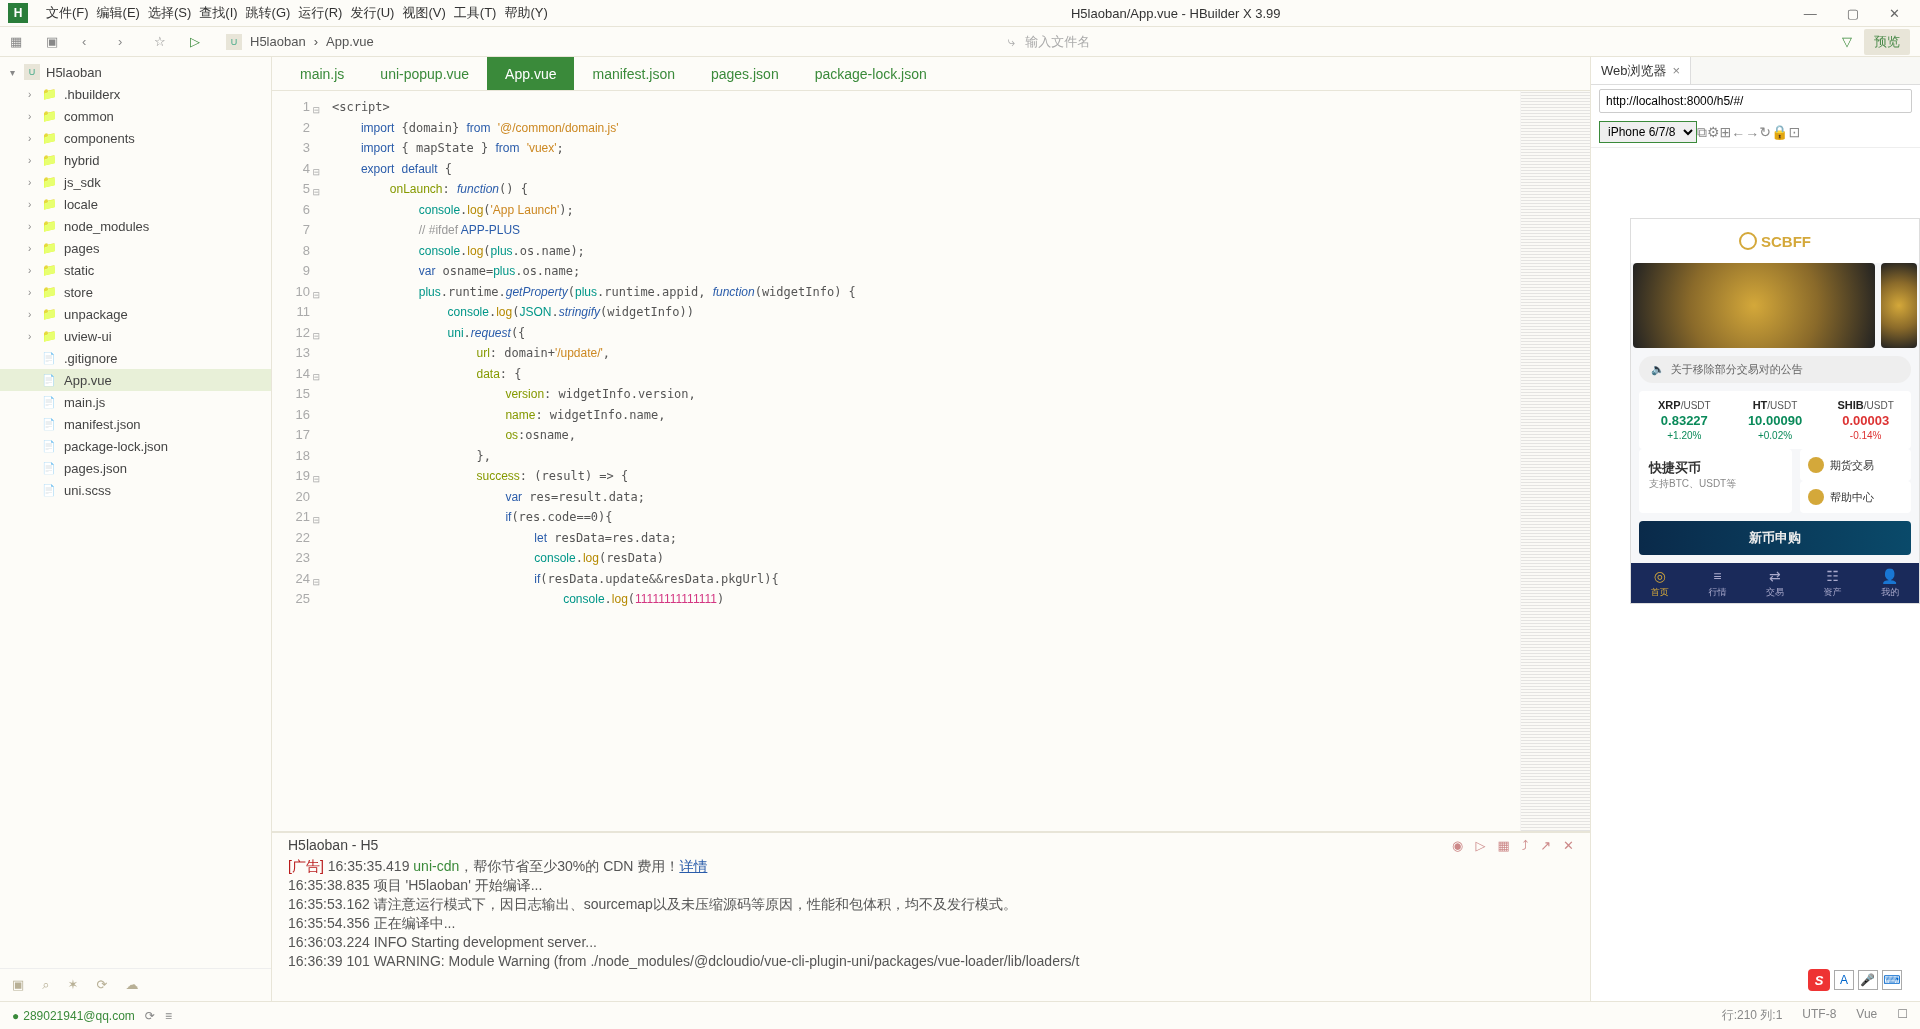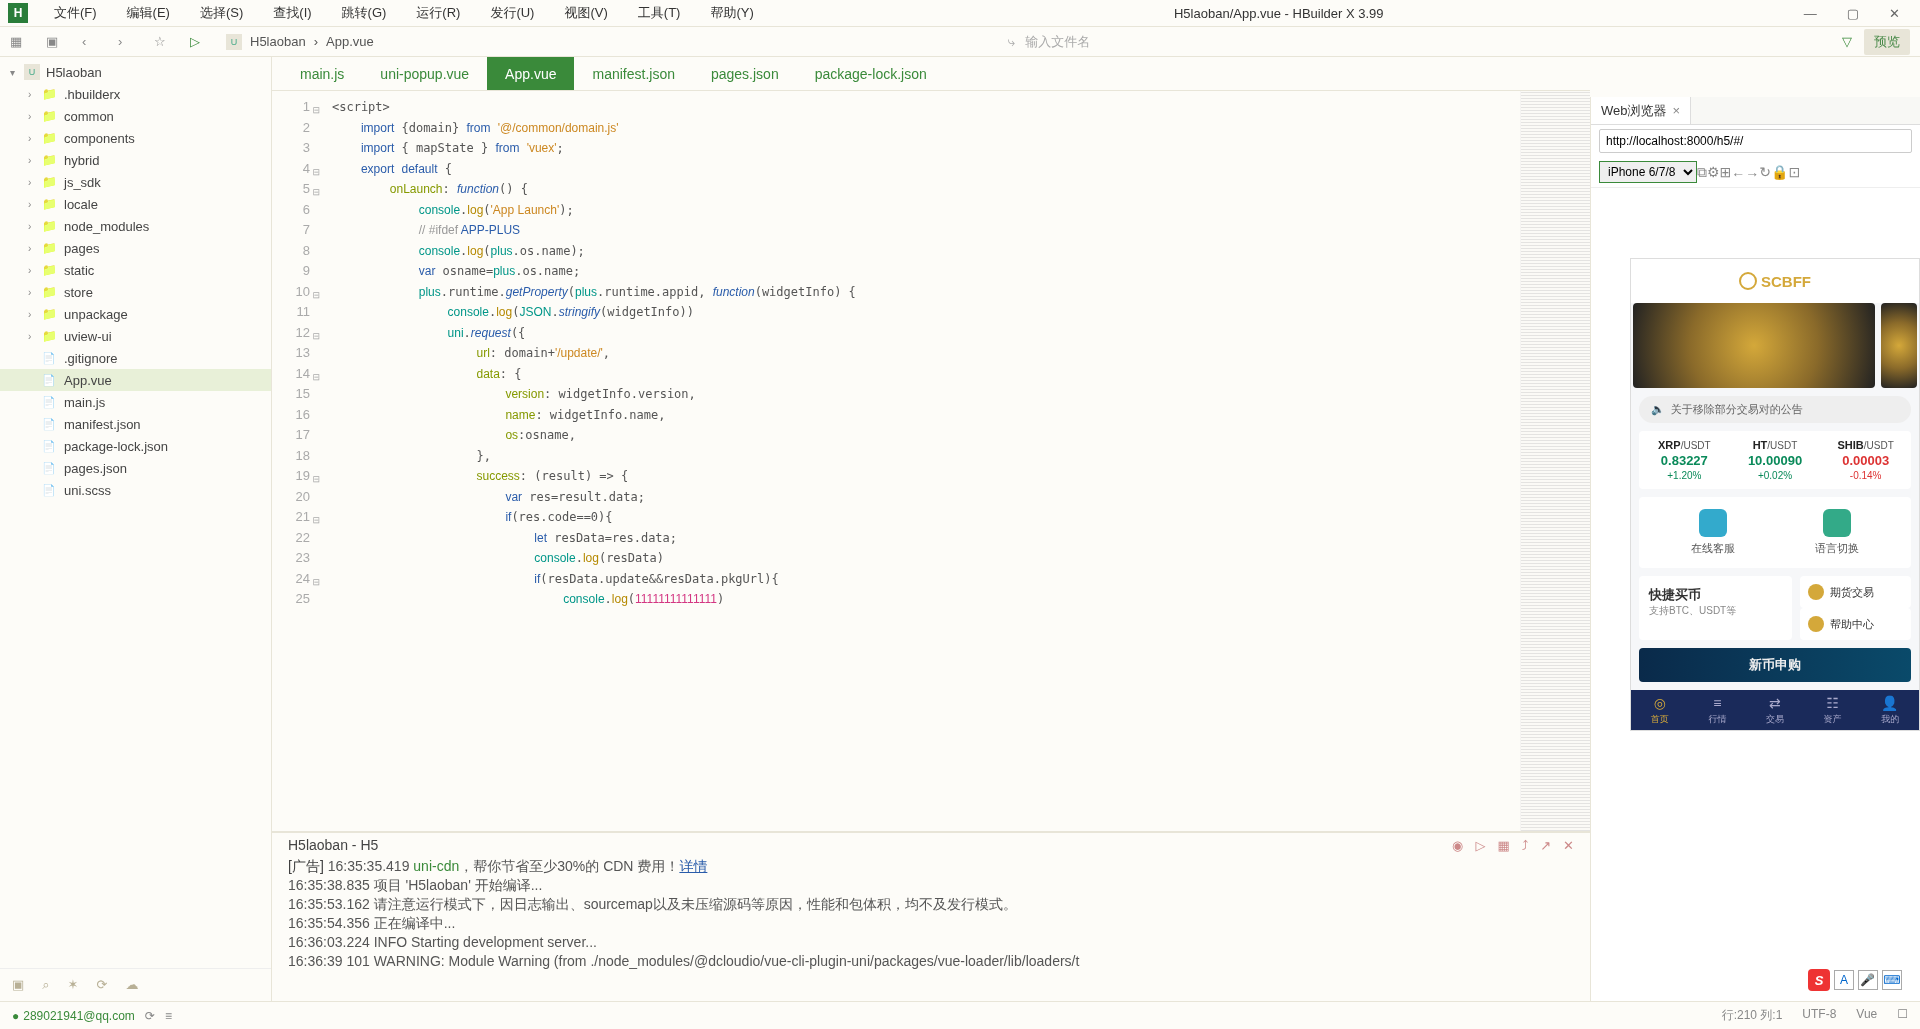--- a/index.html
+++ b/index.html
@@ -1,21 +1,21 @@
 <!DOCTYPE html>
 <html><head>
 <meta charset="utf-8">
 <style>
 * { margin:0; padding:0; box-sizing:border-box; font-family:"Microsoft YaHei", Arial, sans-serif; }
 body { width:1920px; height:1029px; background:#fdfcf8; overflow:hidden; font-size:13px; color:#333; }
 
 
 .titlebar { height:27px; background:#fdfcf8; display:flex; align-items:center; border-bottom:1px solid #e8e5d8; }
 .titlebar .logo { width:20px; height:20px; background:#2a7d3a; color:#fff; margin:0 8px; display:flex; align-items:center; justify-content:center; font-weight:bold; font-size:12px; }
-.titlebar .menus { display:flex; gap:30px; margin-left:18px;align-items:center; }
+.titlebar .menus { display:flex; gap:8px; margin-left:10px;align-items:center; }
 .titlebar .menus span { cursor:pointer; font-size:13px; }
 .titlebar .wintitle { flex:1; text-align:center; font-size:13px; }
 .titlebar .winbtns { display:flex; gap:30px; margin-right:20px; color:#666; }
 .titlebar .winbtns span { cursor:pointer; }
 
 
 .toolbar { height:30px; display:flex; align-items:center; padding:0 10px; border-bottom:1px solid #e8e5d8; gap:20px; color:#888; }
 .toolbar .icon { width:16px; cursor:pointer; }
 .toolbar .crumb { display:flex; align-items:center; gap:8px; font-size:13px; }
 .toolbar .crumb .vue-icon { width:16px; height:16px; background:#e8e5d8; display:flex; align-items:center; justify-content:center; font-size:9px; color:#4a8; }
@@ -62,33 +62,33 @@
 .num { color:#d33682; }
 .imp { color:#009688; }
 .minimap { width:70px; background:#fafaf5; border-left:1px solid #eee; opacity:.5; background-image:repeating-linear-gradient(0deg,#ccc 0,#ccc 1px,transparent 1px,transparent 3px); }
 
 
 .console { border-top:2px solid #e8e5d8; background:#fdfcf8; height:170px; display:flex; flex-direction:column; }
 .console-head { display:flex; align-items:center; padding:4px 16px; justify-content:space-between; }
 .console-head .title { font-size:14px; color:#444; }
 .console-head .btns { display:flex; gap:12px; color:#c88; }
 .console-body { flex:1; overflow:auto; padding:0 16px; font-family:Consolas,monospace; font-size:14px; line-height:19px; color:#555; }
-.console-body .ad { color:#404040; }
+.console-body .ad { color:#b91c1c; }
 .console-body .link { color:#2a5caa; text-decoration:underline; }
 .console-body .green { color:#3a8a3a; }
 
 
 .statusbar { height:28px; background:#fdfcf8; border-top:1px solid #e8e5d8; display:flex; align-items:center; padding:0 12px; font-size:12px; color:#888; justify-content:space-between; }
 .statusbar .left { display:flex; align-items:center; gap:10px; }
 .statusbar .user { color:#3a8a3a; display:flex; align-items:center; gap:4px; }
 .statusbar .user::before { content:"●"; color:#3a8a3a; }
 .statusbar .right { display:flex; gap:20px;margin-left:20px; }
 
 
-.preview-panel { width:330px; border-left:1px solid #e8e5d8; display:flex; flex-direction:column; background:#fff;margin-top:40px; }
+.preview-panel { width:330px; border-left:1px solid #e8e5d8; display:flex; flex-direction:column; background:#fff; }
 .preview-tab { display:flex; height:28px; align-items:center; border-bottom:1px solid #ddd; background:#f8f8f5; }
 .preview-tab .tabx { padding:0 10px; height:100%; display:flex; align-items:center; background:#fff; border-right:1px solid #ddd; font-size:13px; }
 .preview-tab .close { margin-left:6px; color:#888; cursor:pointer; }
 .preview-url { padding:4px 8px; }
 .preview-url input { width:100%; border:1px solid #ccc; padding:4px 6px; font-size:12px; border-radius:2px; }
 .preview-toolbar { display:flex; align-items:center; padding:4px 8px; border-bottom:1px solid #eee; }
 .preview-toolbar select { border:1px solid #3a8a3a; padding:2px 4px; font-size:12px; }
 .preview-toolbar .picon { color:#888; font-size:14px; cursor:pointer; }
 .phone-wrap { flex:1; display:flex; justify-content:flex-end; align-items:flex-start; padding:70px 0 0 0; background:#fff; }
 .phone { width:290px; border:1px solid #ddd; background:#f6f7f9; display:flex; flex-direction:column; }
@@ -348,24 +348,20 @@
               <div class="plabel"><b>HT</b>/USDT</div>
               <div class="pval green">10.00090</div>
               <div class="pchg green">+0.02%</div>
             </div>
             <div class="pitem">
               <div class="plabel"><b>SHIB</b>/USDT</div>
               <div class="pval red">0.00003</div>
               <div class="pchg red">-0.14%</div>
             </div>
           </div>
-        <div class="quick" id="quick">
-            <div class="qitem"><div class="qicon" style="background:#3ac"></div>在线客服</div>
-            <div class="qitem"><div class="qicon" style="background:#3a8"></div>语言切换</div>
-          </div>
         <div class="row2">
           <div class="left">
             <div class="t">快捷买币</div>
             <div class="s">支持BTC、USDT等</div>
           </div>
           <div class="right" id="side">
               <div class="it">期货交易</div>
               <div class="it">帮助中心</div>
             </div>
         </div>

